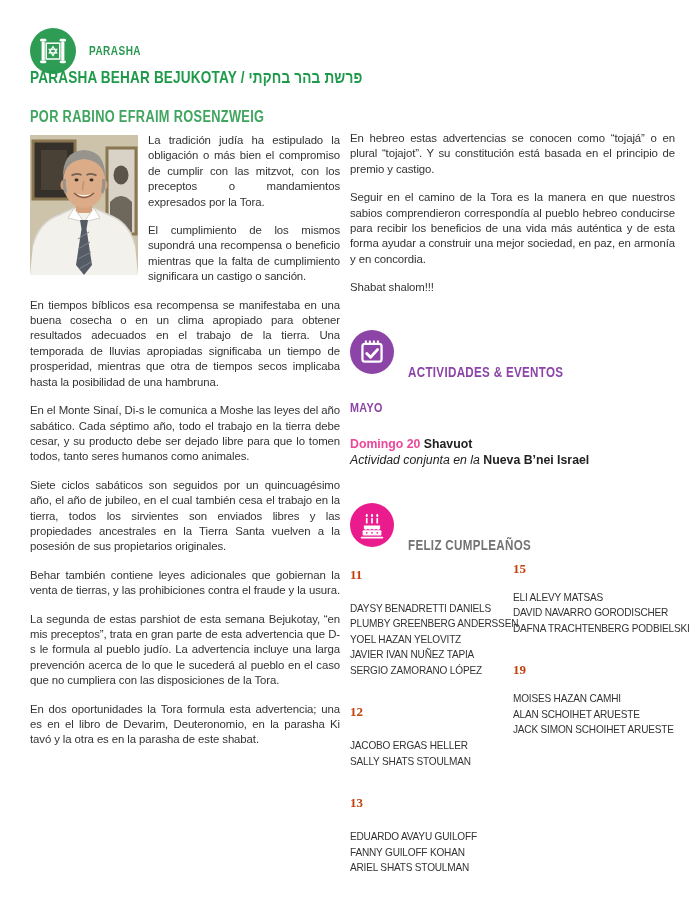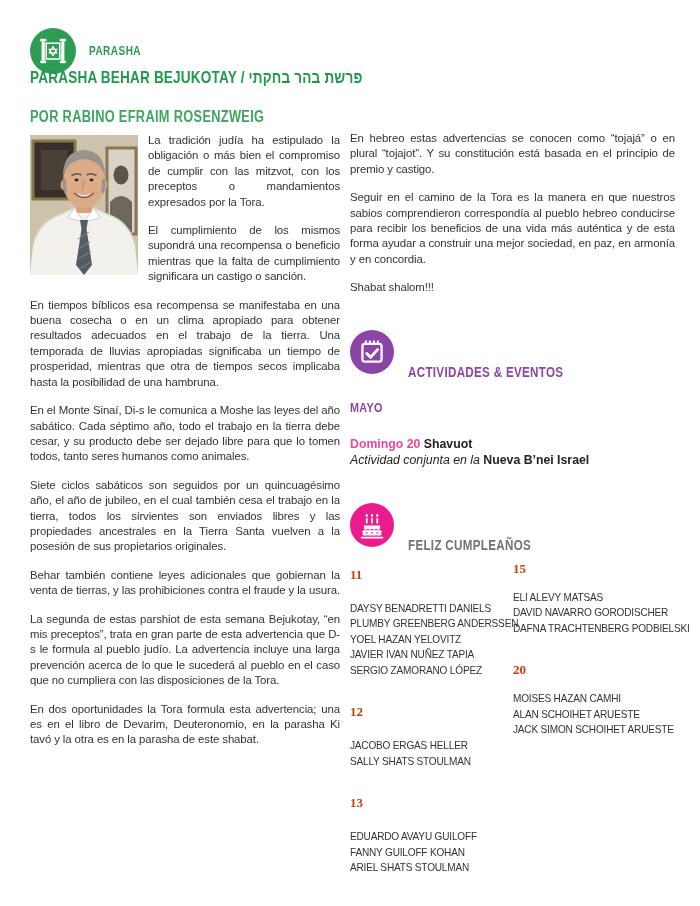--- a/index.html
+++ b/index.html
@@ -210,21 +210,21 @@
         </div>
       </div>
       <div class="bday-col2">
         <div class="bday-group">
           <div class="bday-date">15</div>
           <div class="bday-name">ELI ALEVY MATSAS</div>
           <div class="bday-name">DAVID NAVARRO GORODISCHER</div>
           <div class="bday-name">DAFNA TRACHTENBERG PODBIELSKI</div>
         </div>
         <div class="bday-group">
-          <div class="bday-date">20</div>
+          <div class="bday-date">19</div>
           <div class="bday-name">MOISES HAZAN CAMHI</div>
           <div class="bday-name">ALAN SCHOIHET ARUESTE</div>
           <div class="bday-name">JACK SIMON SCHOIHET ARUESTE</div>
         </div>
       </div>
     </div>
   </div>
 
 </div>
 

